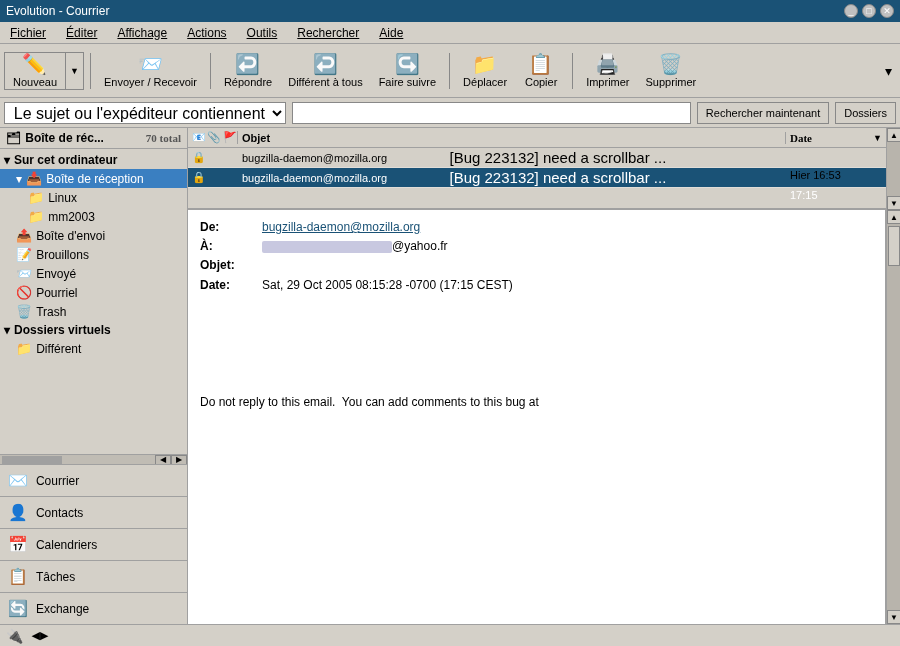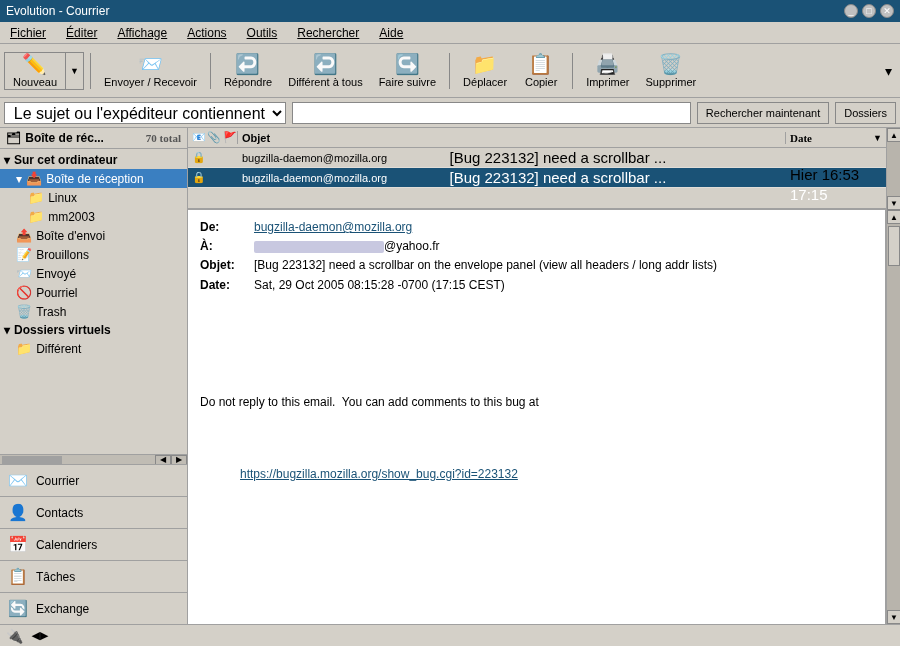--- a/index.html
+++ b/index.html
@@ -320,40 +320,40 @@
     }
     .email-row-subject {
       flex: 2;
       padding: 0 4px;
       font-size: 15px;
       overflow: hidden; text-overflow: ellipsis; white-space: nowrap;
     }
     .email-row-date {
       width: 100px;
       padding: 0 4px;
-      font-size: 15px;
+      font-size: 11px;
       margin-top: 34px;
     }
 
     
     .email-view {
       flex: 1;
       background: white;
       overflow-y: auto;
       padding: 8px 12px;
       border-right: 1px solid #a0a0a0;
     }
     .email-header-section {
       margin-bottom: 8px;
       font-size: 12px;
       line-height: 1.6;
     }
     .email-header-row {
       display: flex;
-      gap: 4px;
+      gap: 12px;
     }
     .email-header-label {
       font-weight: bold;
       min-width: 50px;
     }
     .email-header-value a, .email-link {
       color: #1a5276;
       text-decoration: underline;
       cursor: pointer;
     }
@@ -648,34 +648,30 @@
             </span>
           </div>
           <div class="email-header-row">
             <span class="email-header-label">À:</span>
             <span class="email-header-value">
               <span class="blurred blurred-md" style="vertical-align:middle;"></span><span>@yahoo.fr</span>
             </span>
           </div>
           <div class="email-header-row">
             <span class="email-header-label">Objet:</span>
-            <span class="email-header-value">[Bug 223132] need a scrollbar on the envelope panel (view all headers / long addr lists)</span>
           </div>
           <div class="email-header-row">
             <span class="email-header-label">Date:</span>
             <span class="email-header-value">Sat, 29 Oct 2005 08:15:28 -0700 (17:15 CEST)</span>
           </div>
         </div>
 
         <div class="email-body">
           <div>&nbsp;</div>
           <div>Do not reply to this email.  You can add comments to this bug at</div>
-          <div>
-            <a href="#" class="email-link">https://bugzilla.mozilla.org/show_bug.cgi?id=223132</a>
-          </div>
           <div>&nbsp;</div>
           <div>&nbsp;</div>
 
           
           
 
           
           
 
           

